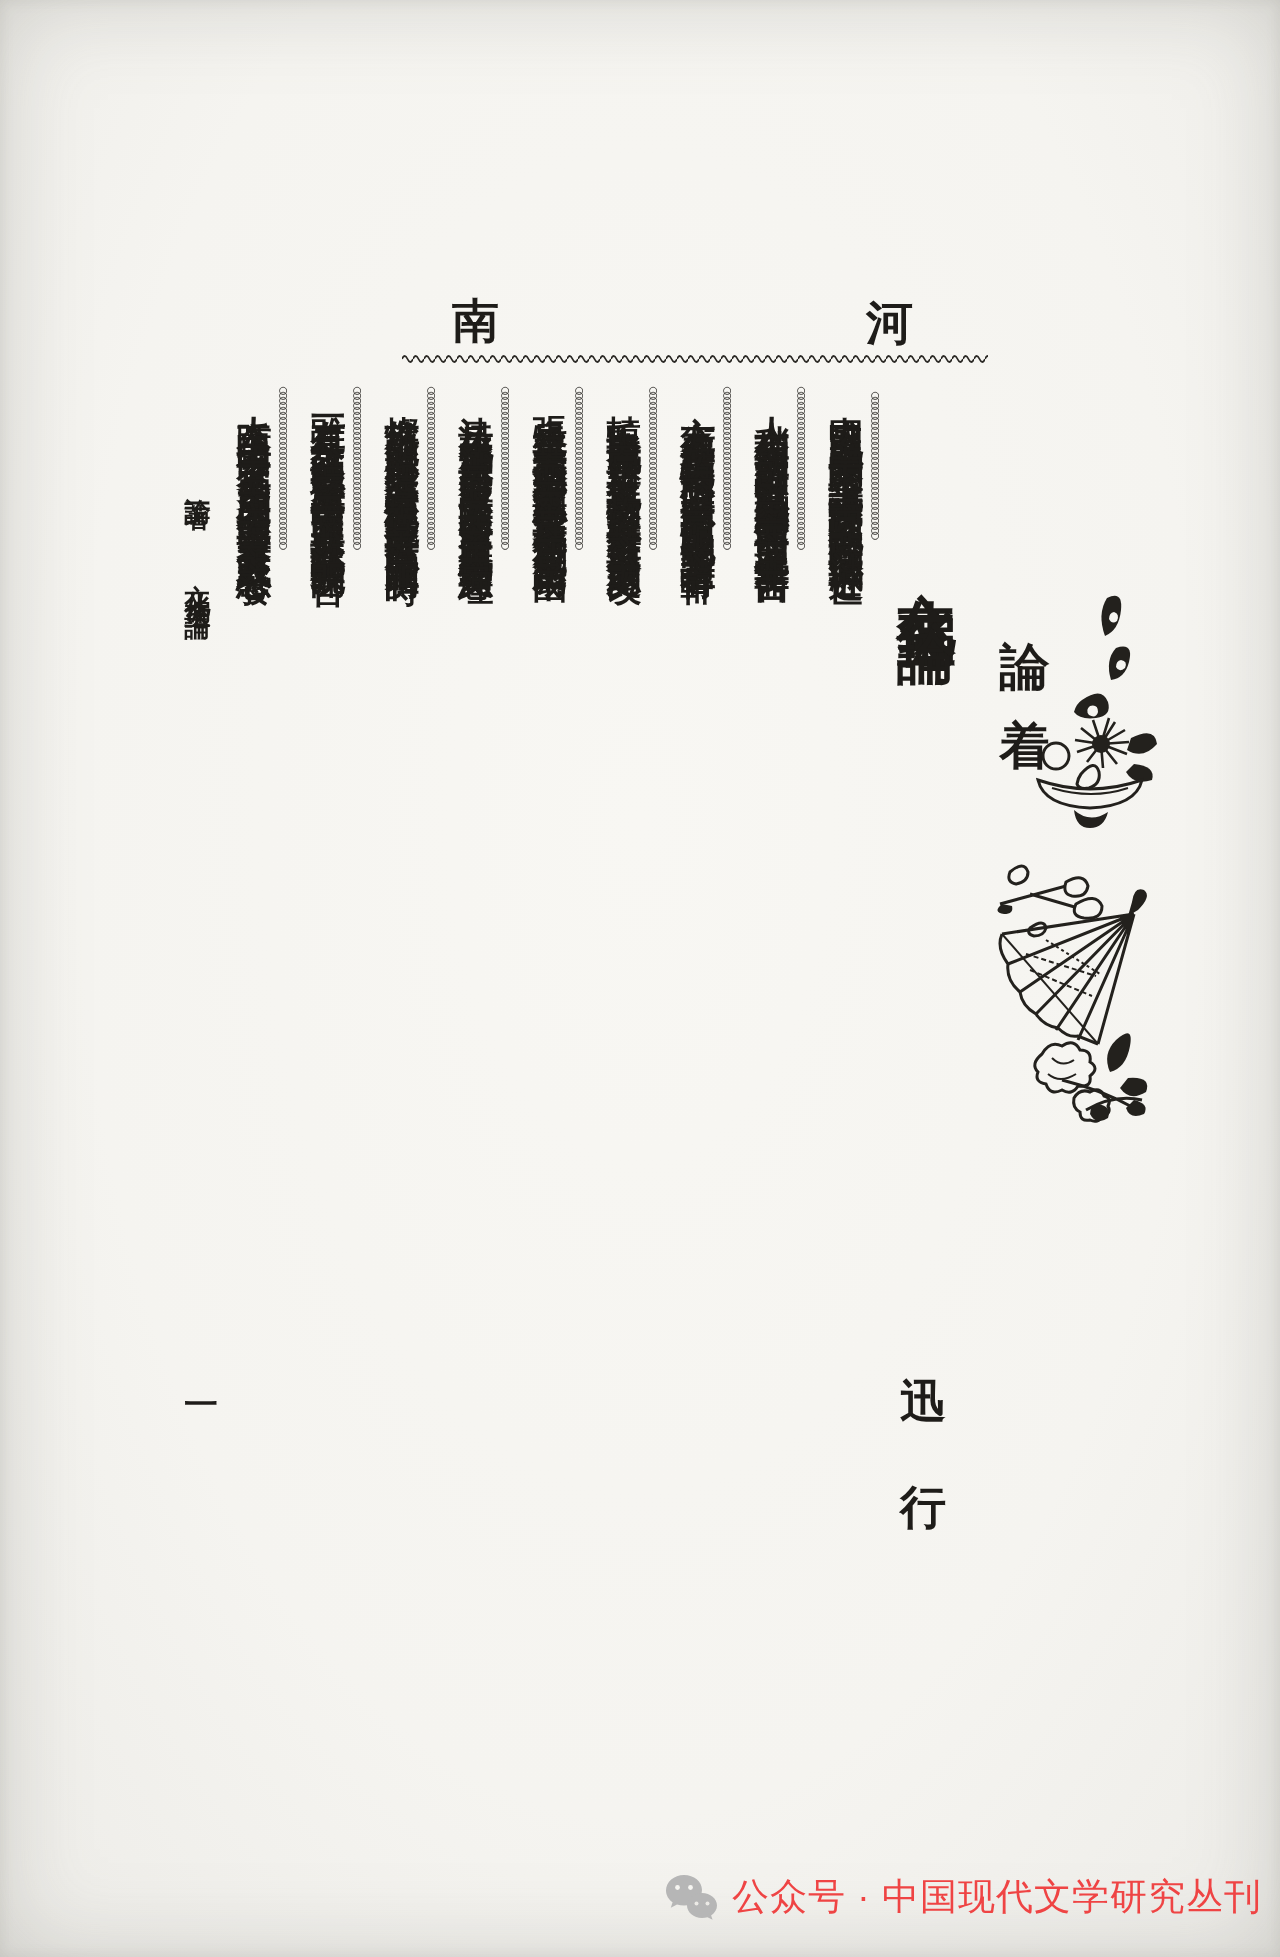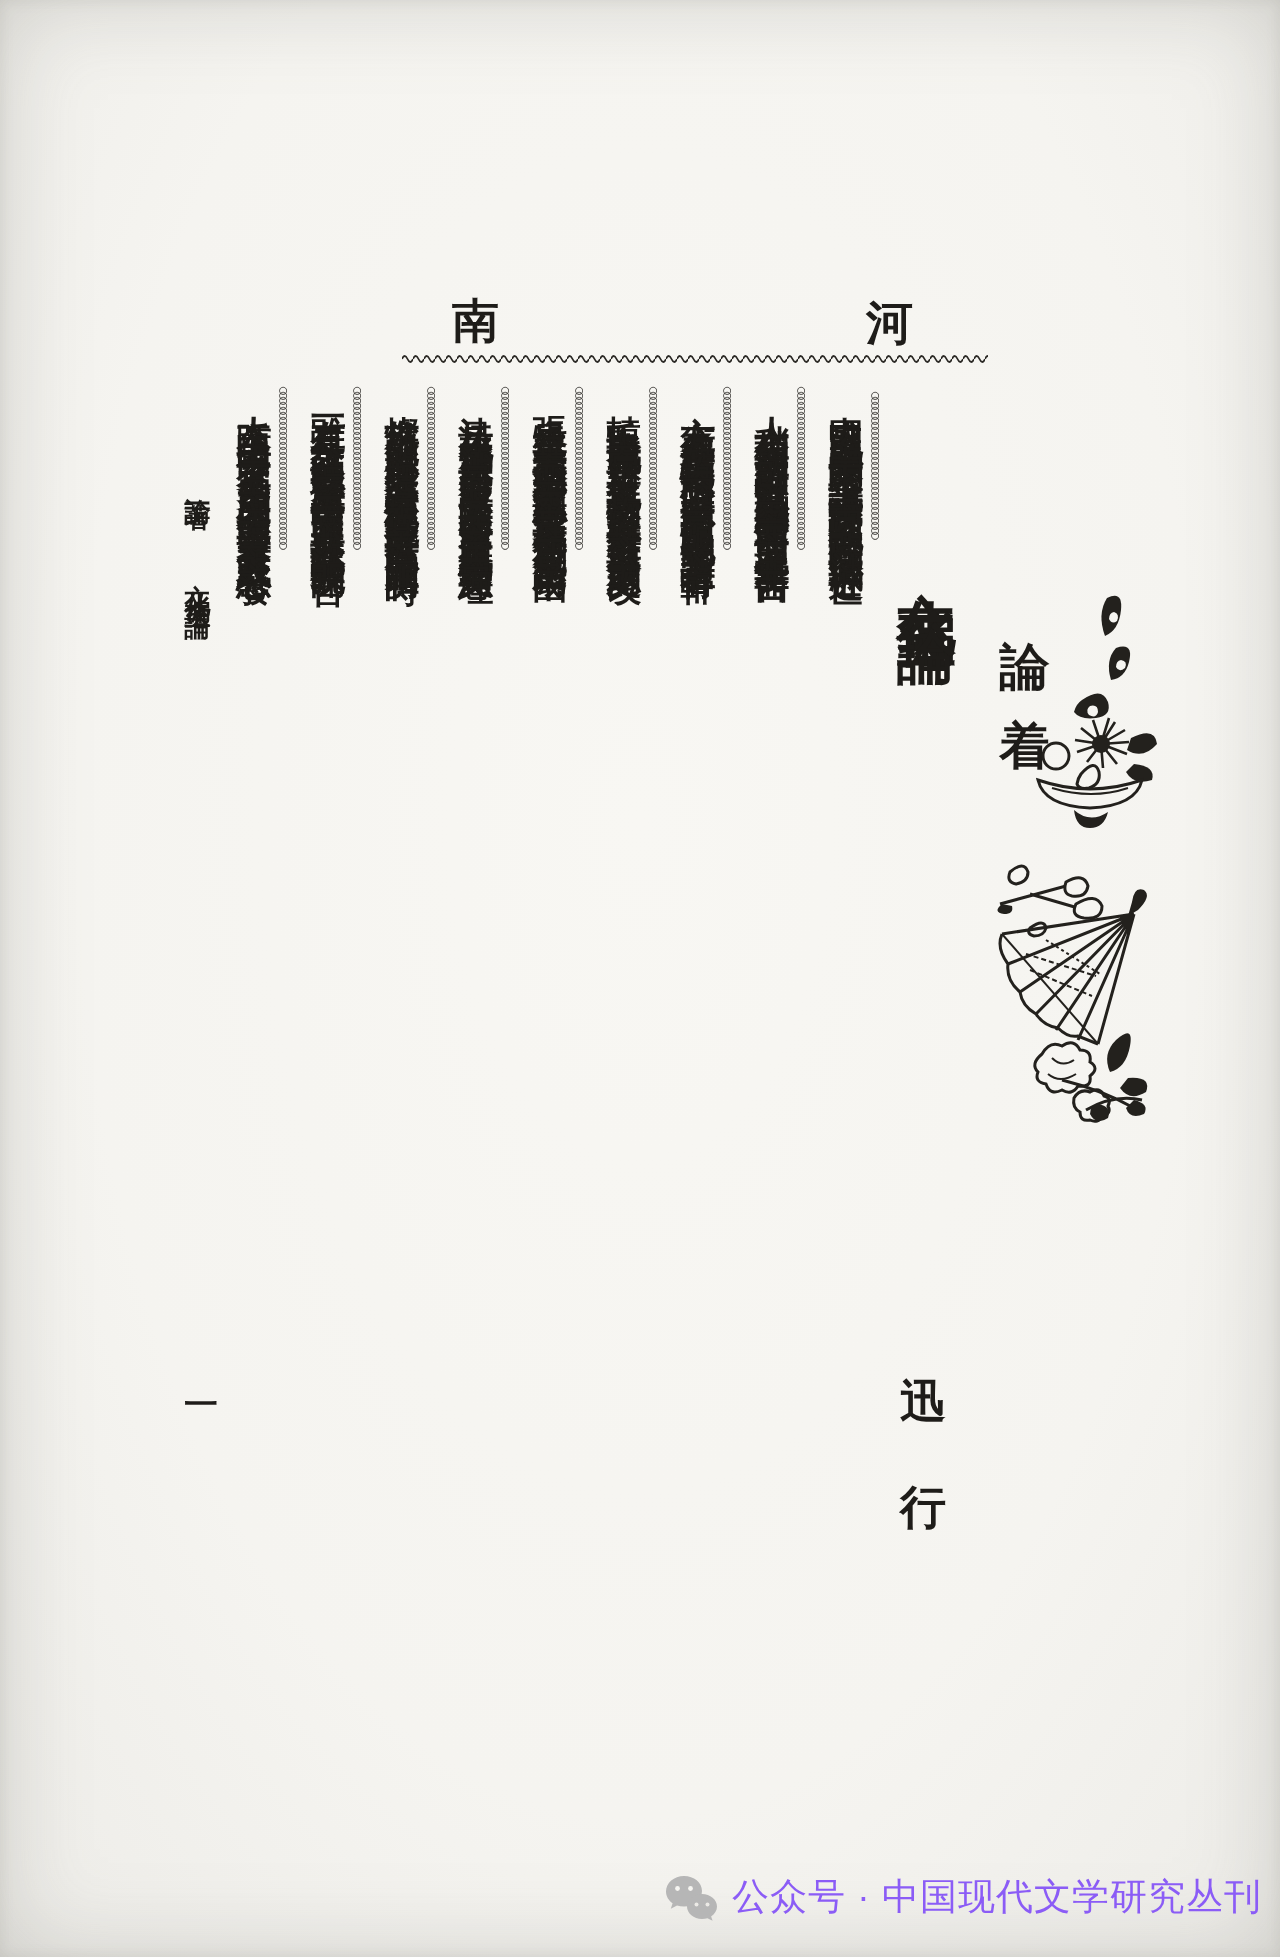--- a/index.html
+++ b/index.html
@@ -130,21 +130,21 @@
     <div class="col"><span class="em">張皇益臻美大其蠢蠢於四方者胥蕞爾小蠻夷耳厥種之所創成無一足爲中國</span></div>
     <div class="col"><span class="em">法是故化成發達咸出於已而無取乎人降及周秦西方有希臘羅馬起藝文思理</span></div>
     <div class="col"><span class="em">燦然可觀顧以道路之艱波濤之惡交通梗塞未能擇其善者以爲師資洎元明時</span></div>
     <div class="col"><span class="em">雖有一二景敎父師以敎理曁歷算質學干中國而其道非盛故訖於海禁旣開哲</span></div>
     <div class="col"><span class="em">人踵至之頃中國之在天下見夫四夷之則傚上國革面來賓者有之或野心怒發</span></div>
   </div>
 
 <div class="abs v ink margin-note">論著一　　文化偏至論</div>
 <div class="abs ink folio">一</div>
 
-<div class="abs watermark" style="color:#8b5cf6;align-items:flex-end;">
+<div class="abs watermark" style="color:#ef4444;">
   <svg width="54" height="48" viewBox="0 0 54 48">
     <g fill="#b6b6b6">
       <path d="M20,2 C10,2 2,9 2,17.5 c0,4.8 2.6,9 6.6,11.8 l-1.8,5.4 6.2,-3.2 c2.2,0.7 4.6,1 7,1 10,0 18,-7 18,-15.5 S30,2 20,2z"></path>
       <path d="M38,20 c-8.3,0 -15,5.6 -15,12.5 0,6.9 6.7,12.5 15,12.5 1.9,0 3.8,-0.3 5.5,-0.8 l5.1,2.6 -1.5,-4.4 c3.6,-2.3 5.9,-5.9 5.9,-9.9 C53,25.6 46.3,20 38,20z"></path>
     </g>
     <g fill="#f6f5f1">
       <circle cx="13.5" cy="14.5" r="2.4"></circle>
       <circle cx="26.5" cy="14.5" r="2.4"></circle>
     </g>
     <g fill="#eceae6">

